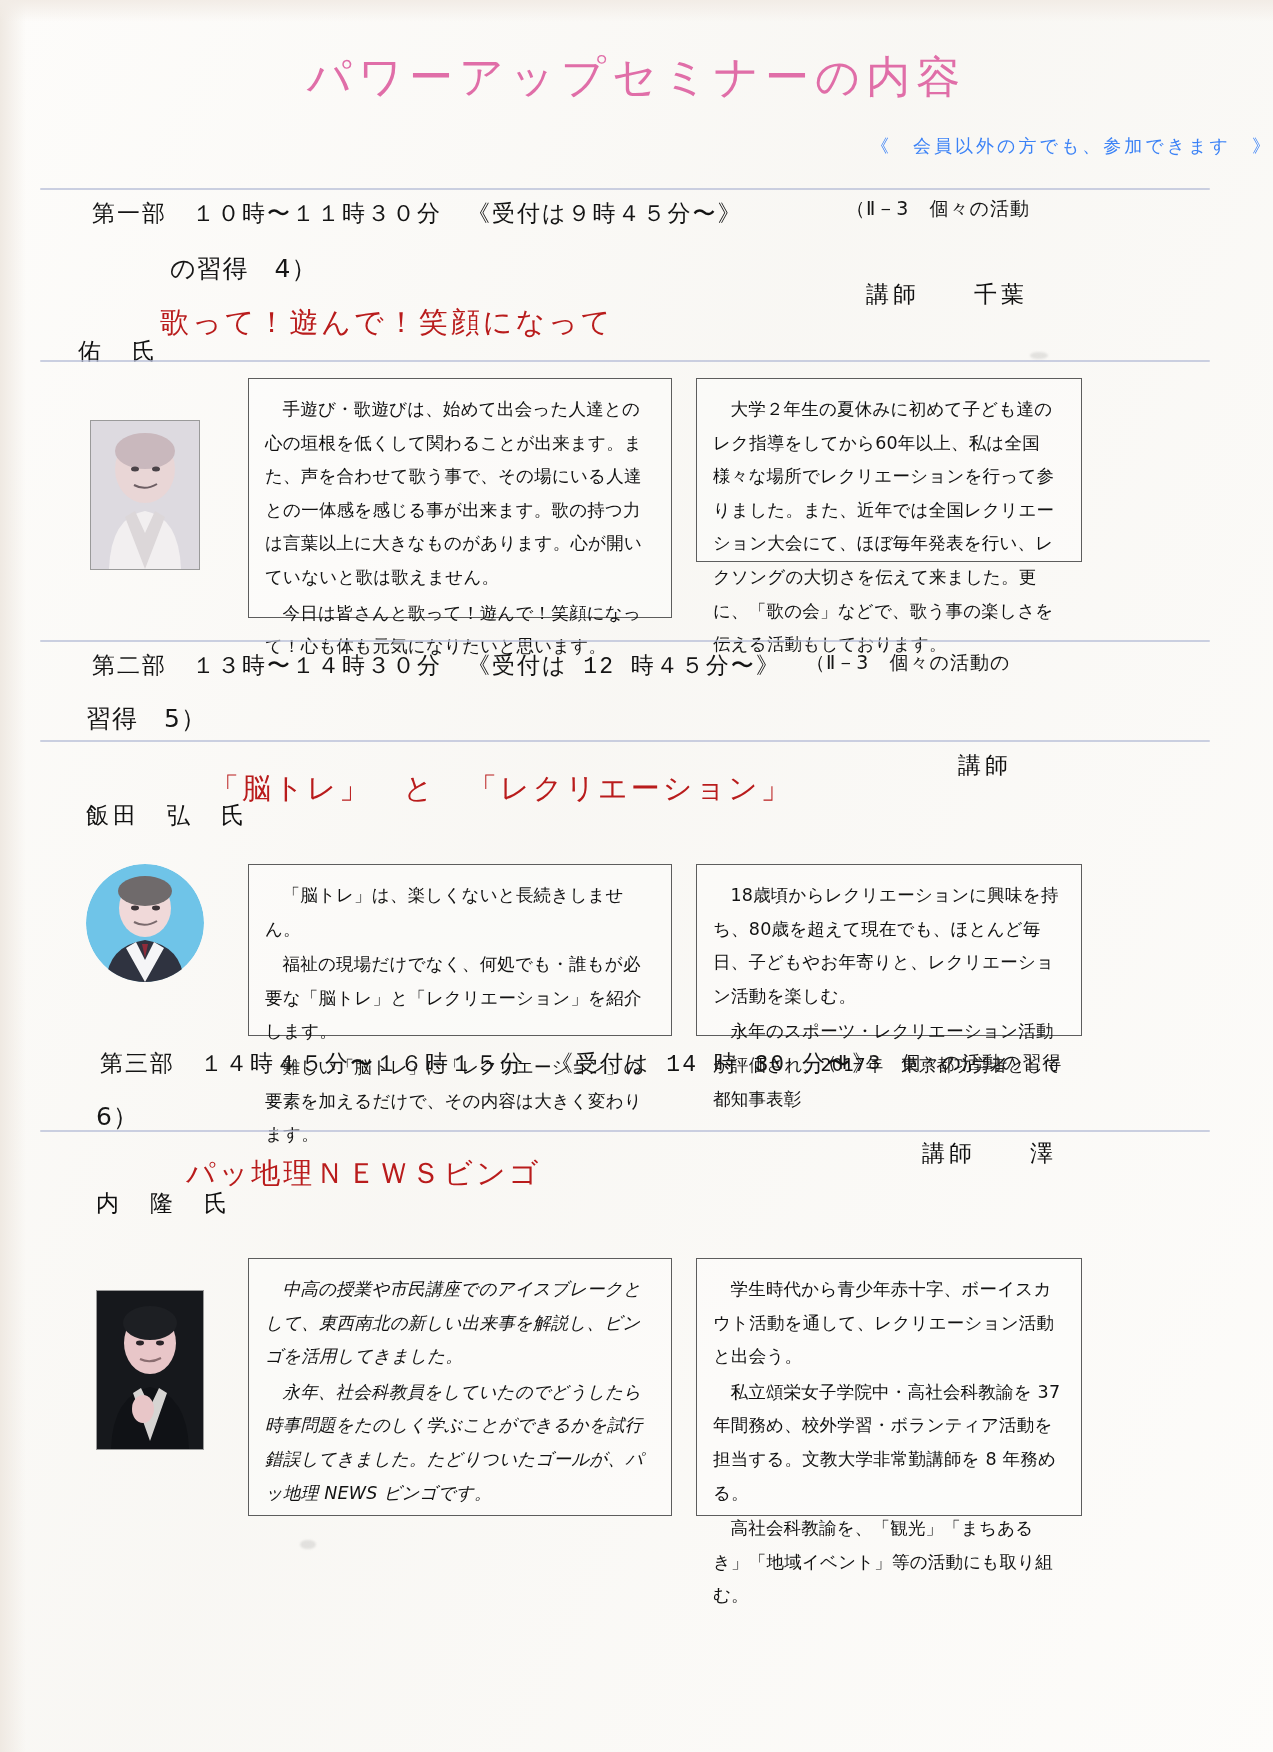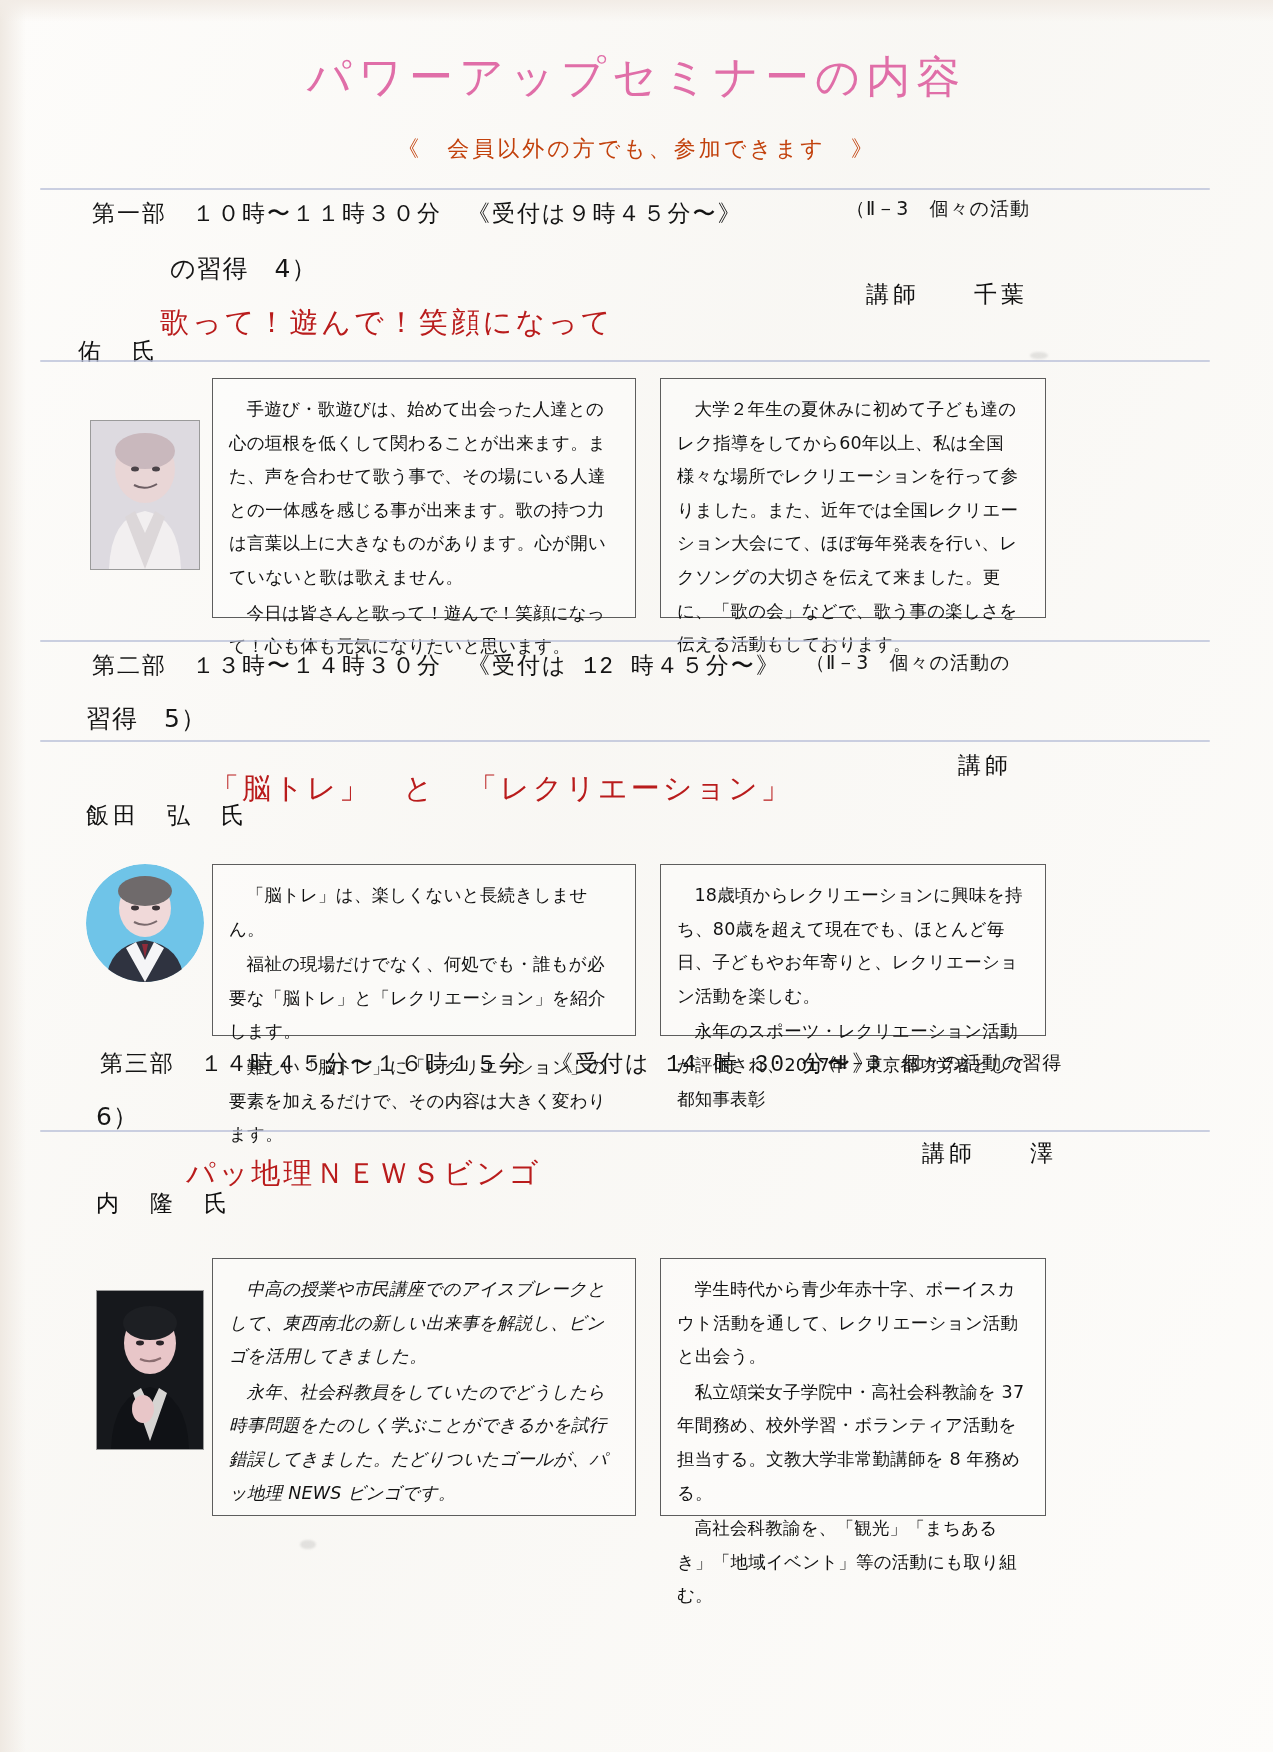--- a/index.html
+++ b/index.html
@@ -46,24 +46,24 @@
     font-size: 44px;
     letter-spacing: 6px;
     color: #e06ea8;
     font-family: "DejaVu Sans", sans-serif;
     font-weight: 400;
   }
   .subtitle {
     position: absolute;
     left: 0; right: 0;
     top: 134px;
-    text-align: center;
-    font-size: 22px;
+    text-align: right;
+    font-size: 18px;
     letter-spacing: 3px;
-    color: #c2410c;
+    color: #3b82f6;
     font-family: "DejaVu Sans", sans-serif;
   }
 
   .line-rule {
     position: absolute;
     height: 2px;
     background: #b9c0d8;
     opacity: .75;
     border-radius: 2px;
   }
@@ -128,20 +128,21 @@
   .photo-circle {
     border-radius: 50%;
   }
 
   .textbox {
     position: absolute;
     border: 1px solid #5d5d5d;
     box-sizing: border-box;
     padding: 14px 16px 10px 16px;
     background: rgba(255,255,255,0.35);
+    margin-left: 36px;
   }
   .textbox p {
     margin: 0 0 2px 0;
     font-size: 17.5px;
     line-height: 1.92;
     color: #111111;
     font-family: "DejaVu Sans", sans-serif;
     letter-spacing: 0.2px;
     text-indent: 1em;
   }
@@ -189,21 +190,21 @@
       <path d="M18 148 Q20 96 54 90 Q88 96 90 148 Z" fill="#f2eff0"></path>
       <path d="M44 90 L54 112 L64 90 L74 96 L54 148 L34 96 Z" fill="#dcd7d9"></path>
     </svg>
   </div>
 
   <div class="textbox" style="left:212px; top:378px; width:424px; height:240px;">
     <p>手遊び・歌遊びは、始めて出会った人達との心の垣根を低くして関わることが出来ます。また、声を合わせて歌う事で、その場にいる人達との一体感を感じる事が出来ます。歌の持つ力は言葉以上に大きなものがあります。心が開いていないと歌は歌えません。</p>
     <p>今日は皆さんと歌って！遊んで！笑顔になって！心も体も元気になりたいと思います。</p>
   </div>
 
-  <div class="textbox" style="left:660px; top:378px; width:386px; height:240px;">
+  <div class="textbox" style="left:660px; top:378px; width:386px; height:184px;">
     <p>大学２年生の夏休みに初めて子ども達のレク指導をしてから60年以上、私は全国様々な場所でレクリエーションを行って参りました。また、近年では全国レクリエーション大会にて、ほぼ毎年発表を行い、レクソングの大切さを伝えて来ました。更に、「歌の会」などで、歌う事の楽しさを伝える活動もしております。</p>
   </div>
 
   <div class="line-rule" style="left:40px; top:640px; width:1170px;"></div>
   <div class="part-head" style="left:92px; top:650px;">第二部　１３時〜１４時３０分　《受付は 12 時４５分〜》</div>
   <div class="part-code" style="left:806px; top:650px;">（Ⅱ－3　個々の活動の</div>
   <div class="part-code2" style="left:86px; top:702px;">習得　5）</div>
 
   <div class="session-title" style="left:210px; top:745px;">「脳トレ」　と　「レクリエーション」</div>
   <div class="lecturer" style="left:958px; top:750px;">講師</div>

